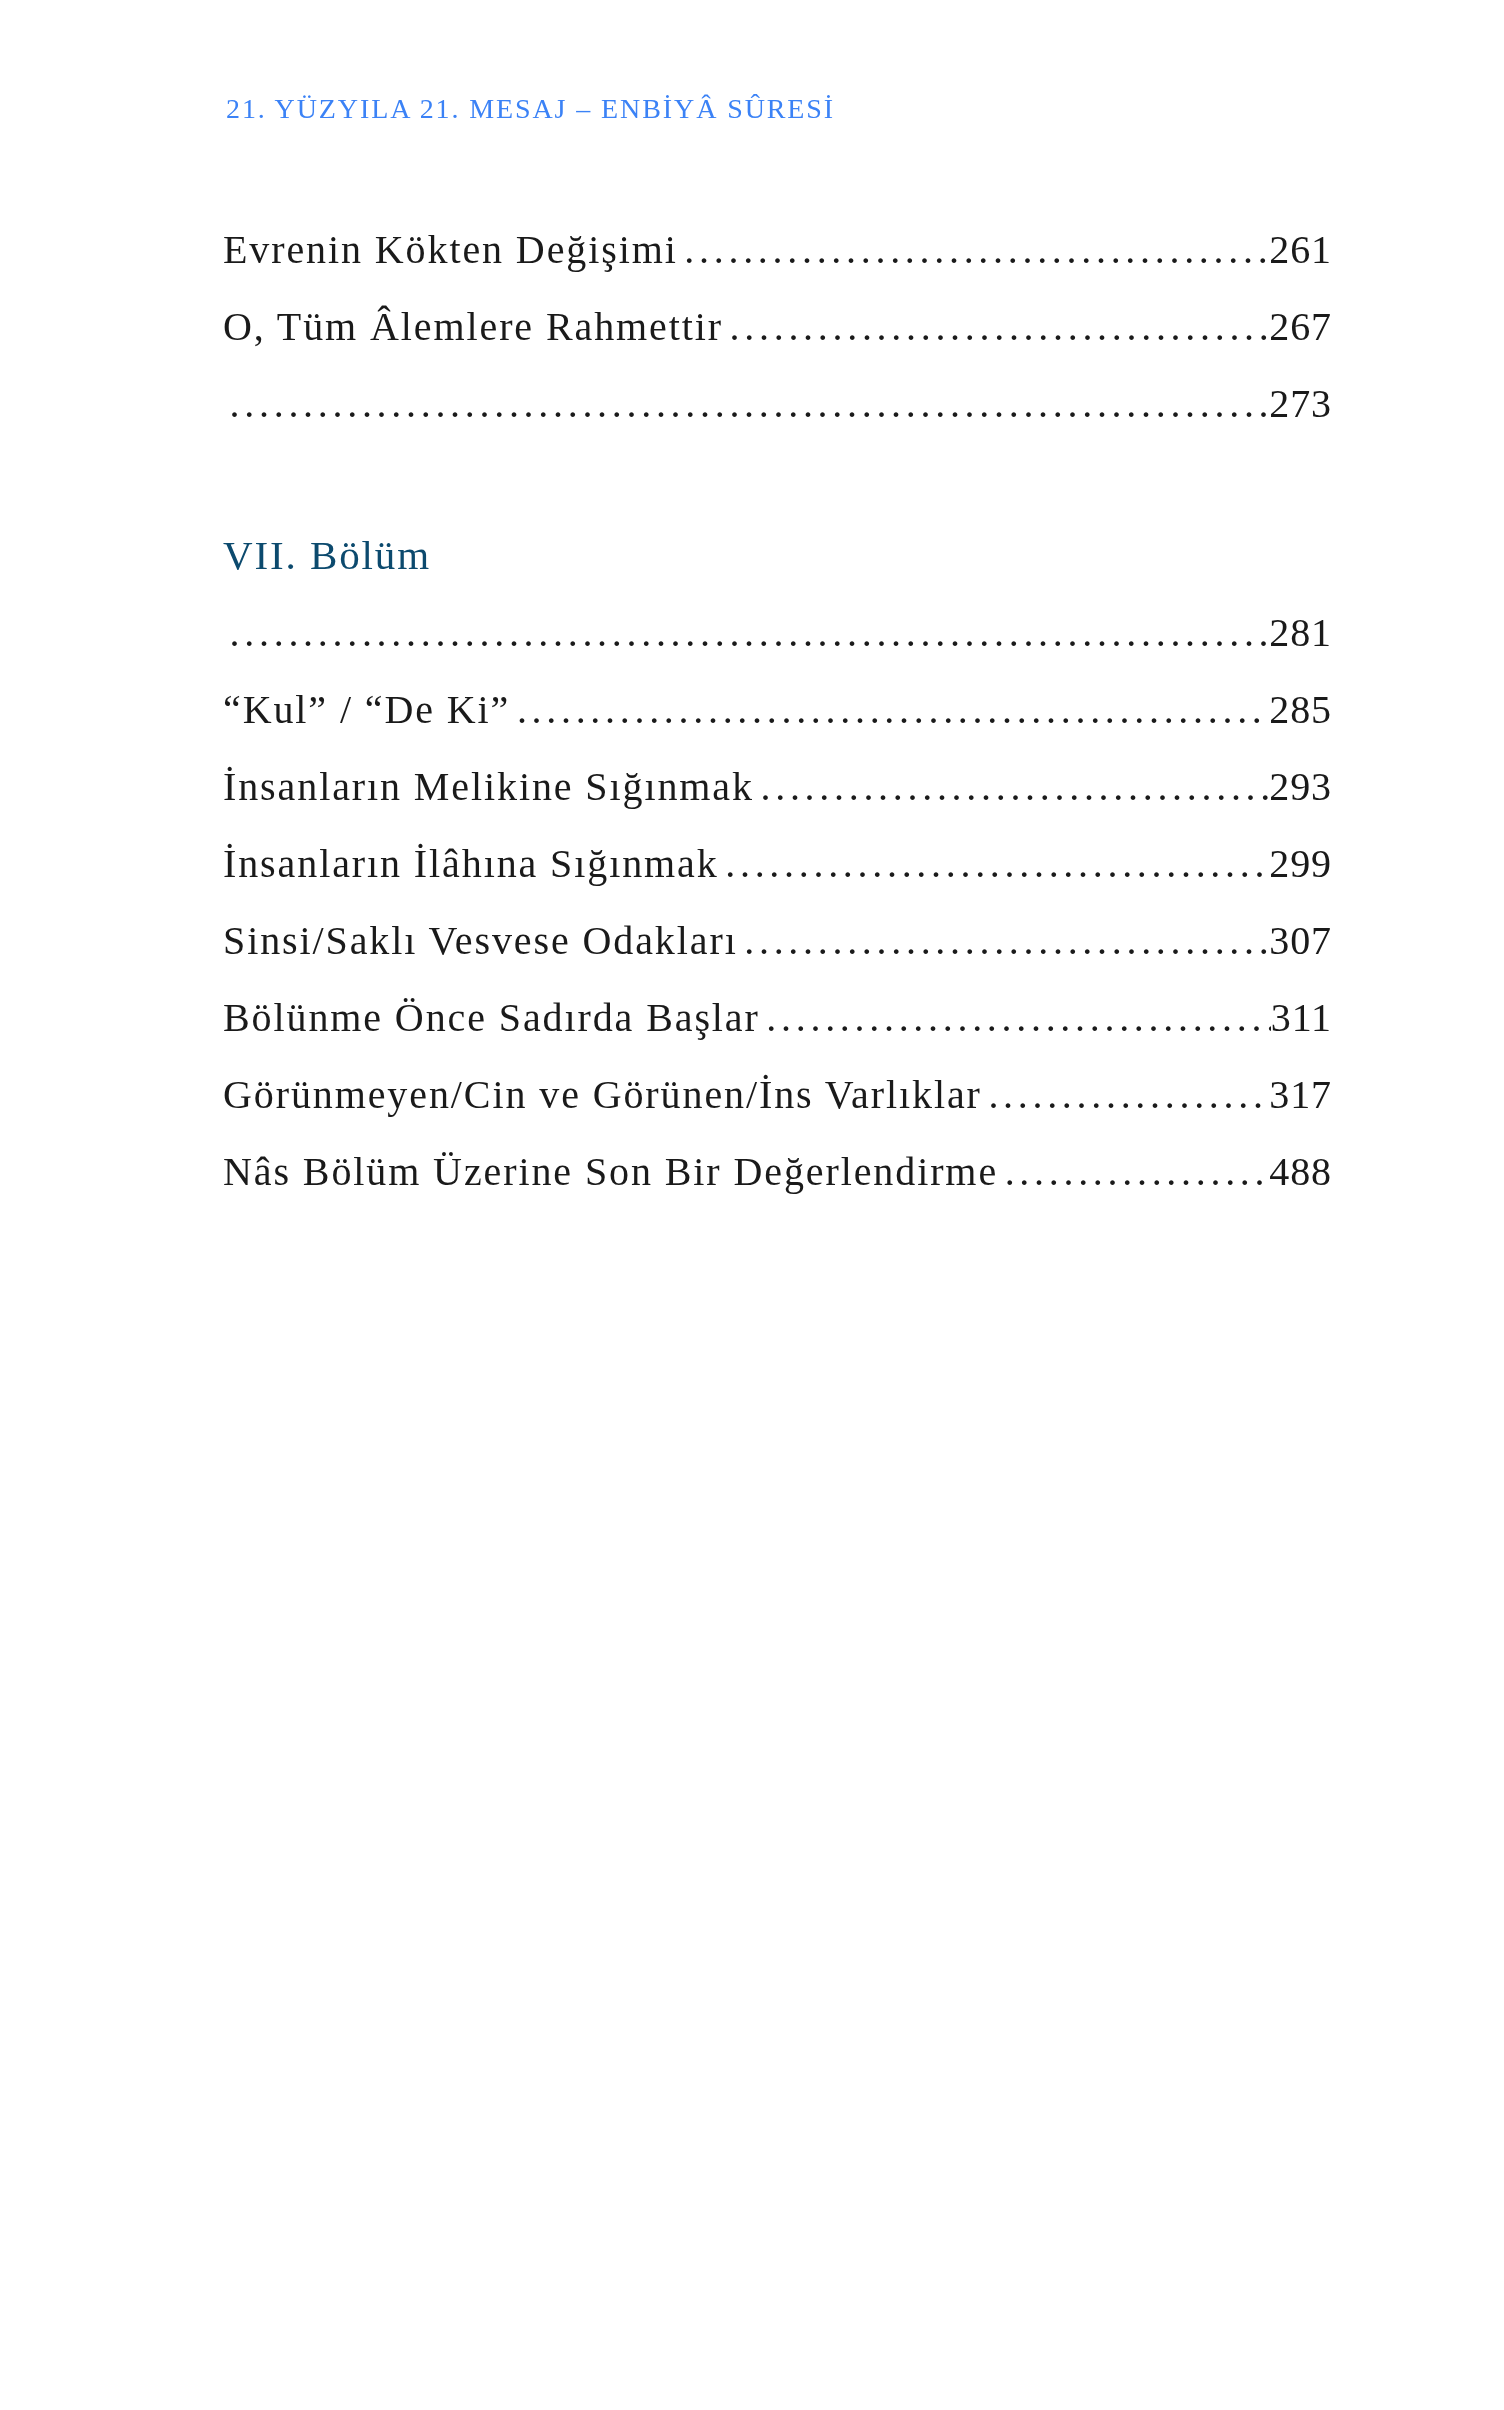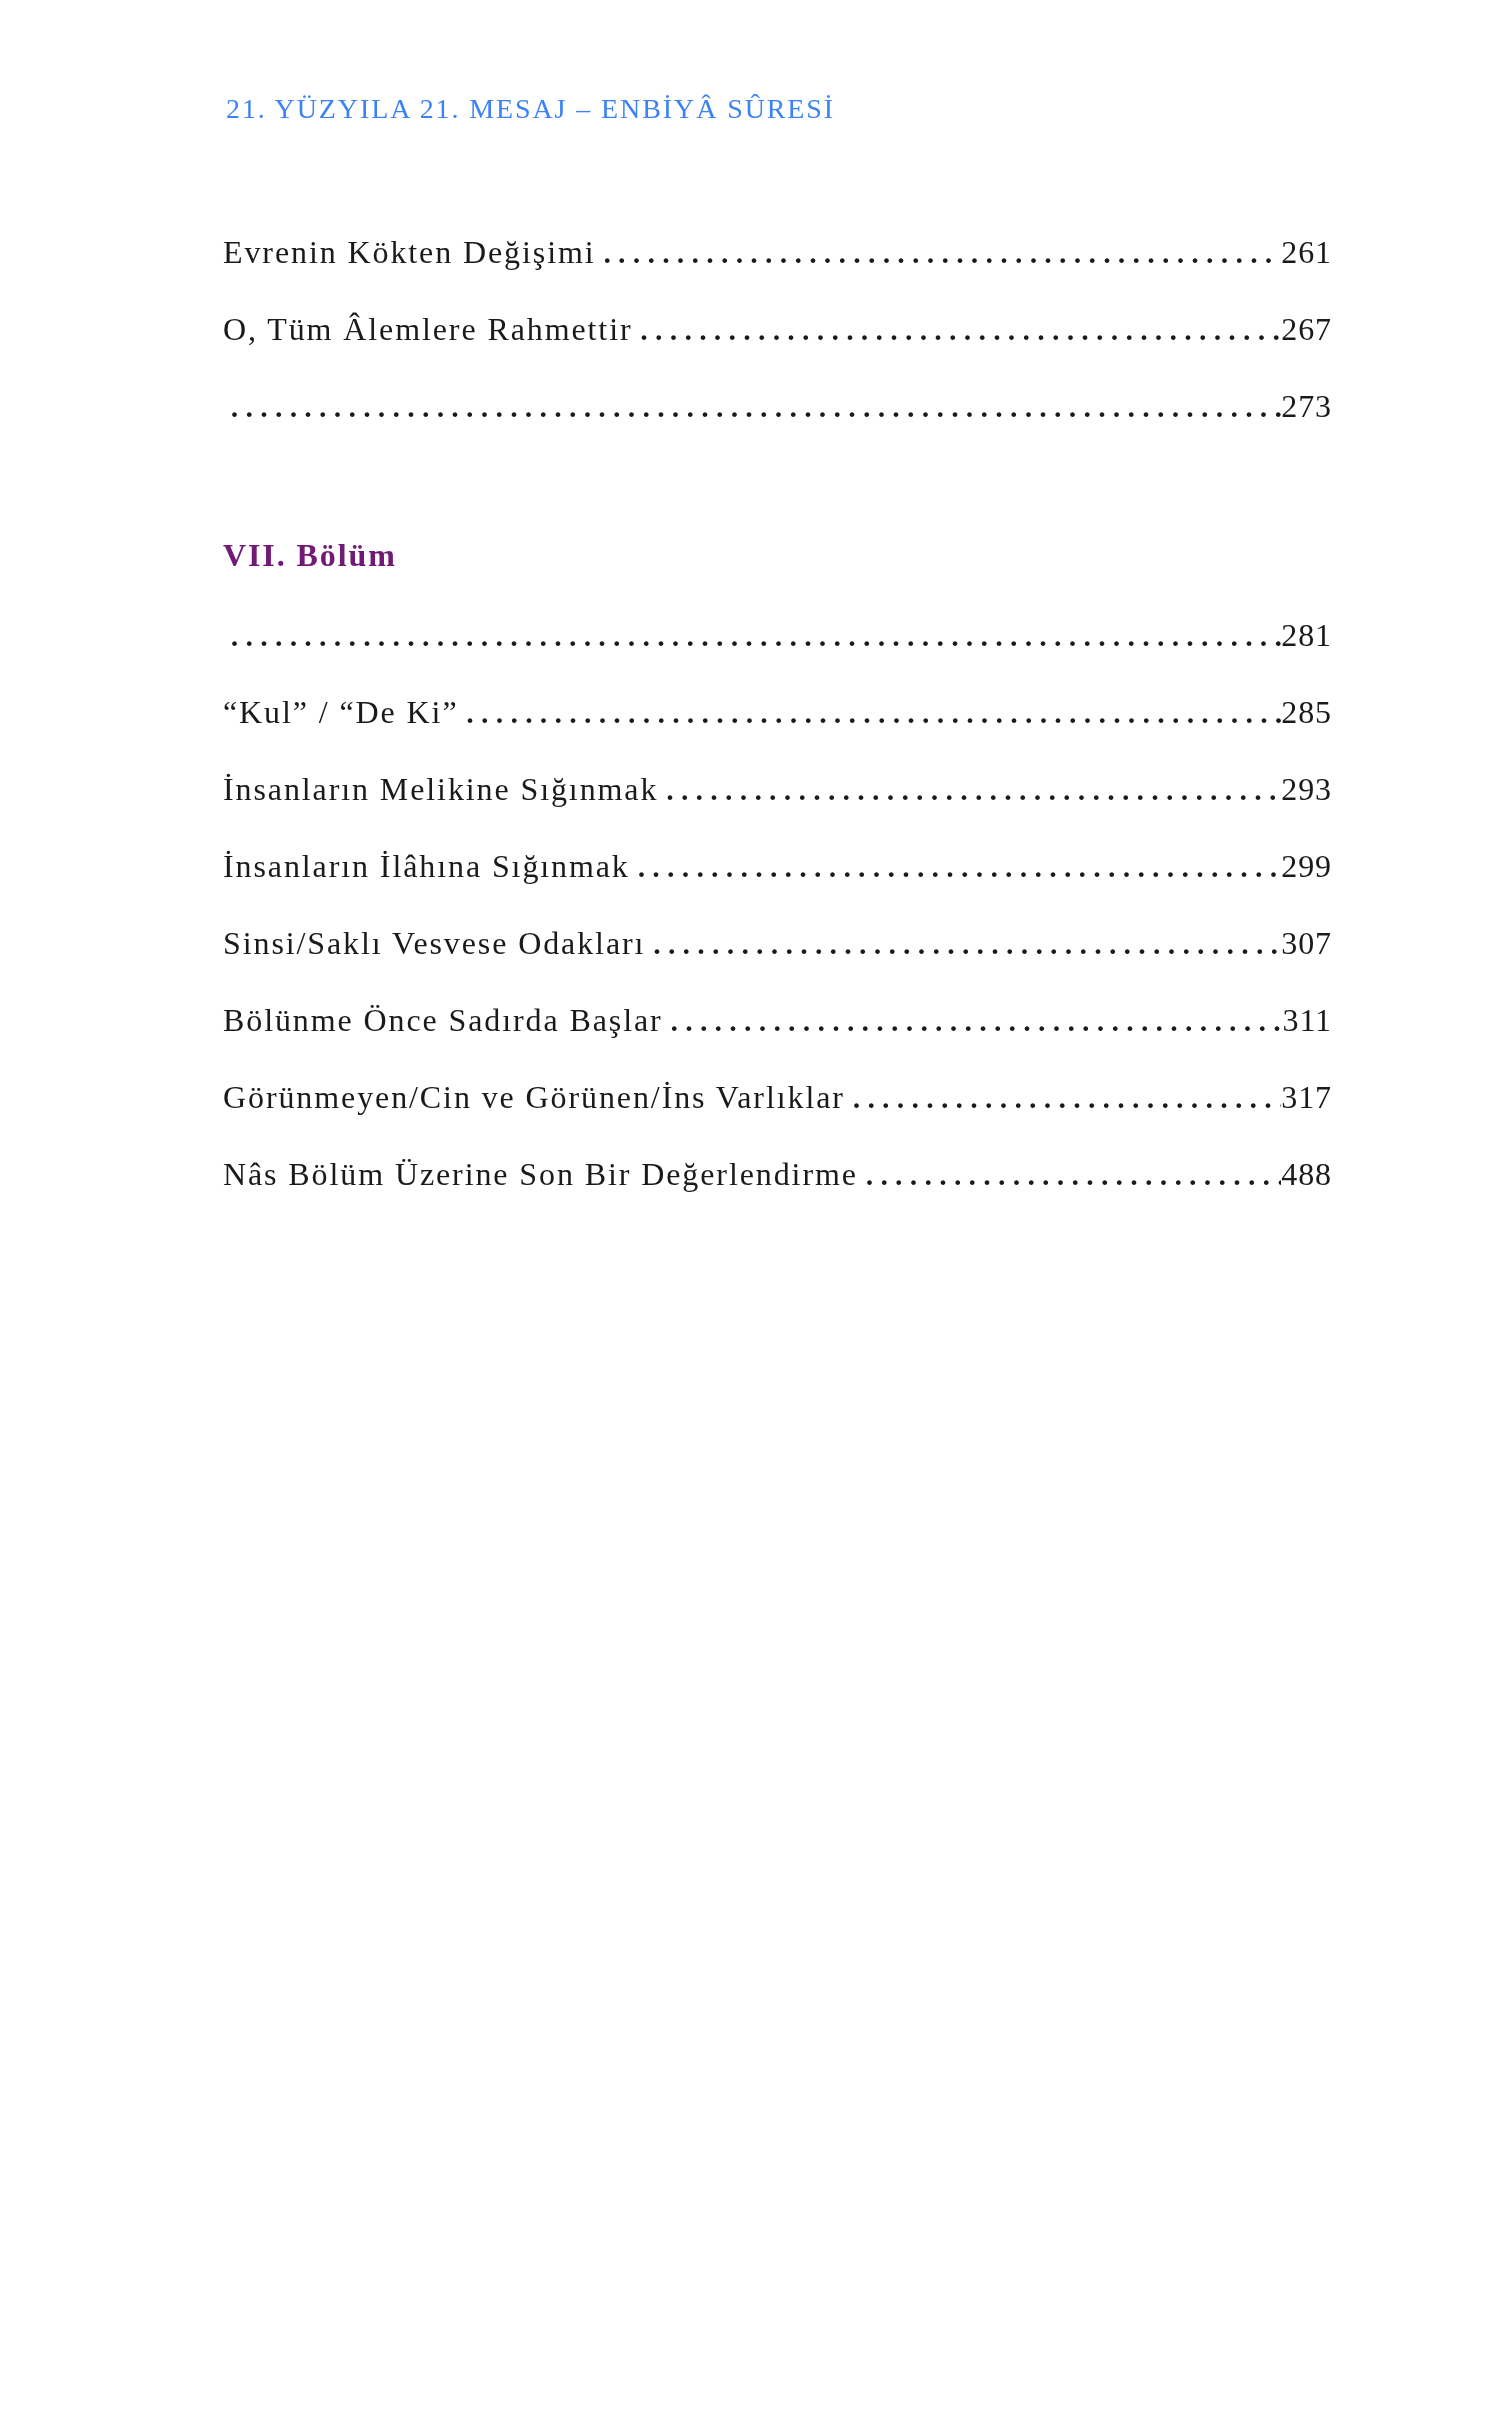--- a/index.html
+++ b/index.html
@@ -30,21 +30,21 @@
     top: 211px;
     left: 223px;
     width: 1109px;
   }
   .toc-group { width: 100%; }
   .toc-row {
     display: flex;
     align-items: baseline;
     height: 77px;
     line-height: 77px;
-    font-size: 32px;
+    font-size: 40px;
     letter-spacing: 1.9px;
     white-space: nowrap;
   }
   .toc-title {
     flex: 0 0 auto;
     white-space: nowrap;
   }
   .toc-dots {
     flex: 1 1 auto;
     overflow: hidden;
@@ -59,24 +59,24 @@
     color: #1a1a1a;
   }
   .toc-page-num {
     flex: 0 0 auto;
     letter-spacing: 0.9px;
   }
   .section-heading {
     margin: 75px 0 0 0;
     height: 77px;
     line-height: 77px;
-    font-size: 32px;
-    font-weight: 700;
+    font-size: 41px;
+    font-weight: 400;
     letter-spacing: 1.9px;
-    color: #701a75;
+    color: #0c4a6e;
   }
 </style>
 </head>
 <body>
 
 <div class="page">
 
   <div class="running-header">21. YÜZYILA 21. MESAJ – ENBİYÂ SÛRESİ</div>
 
   <div class="toc">

